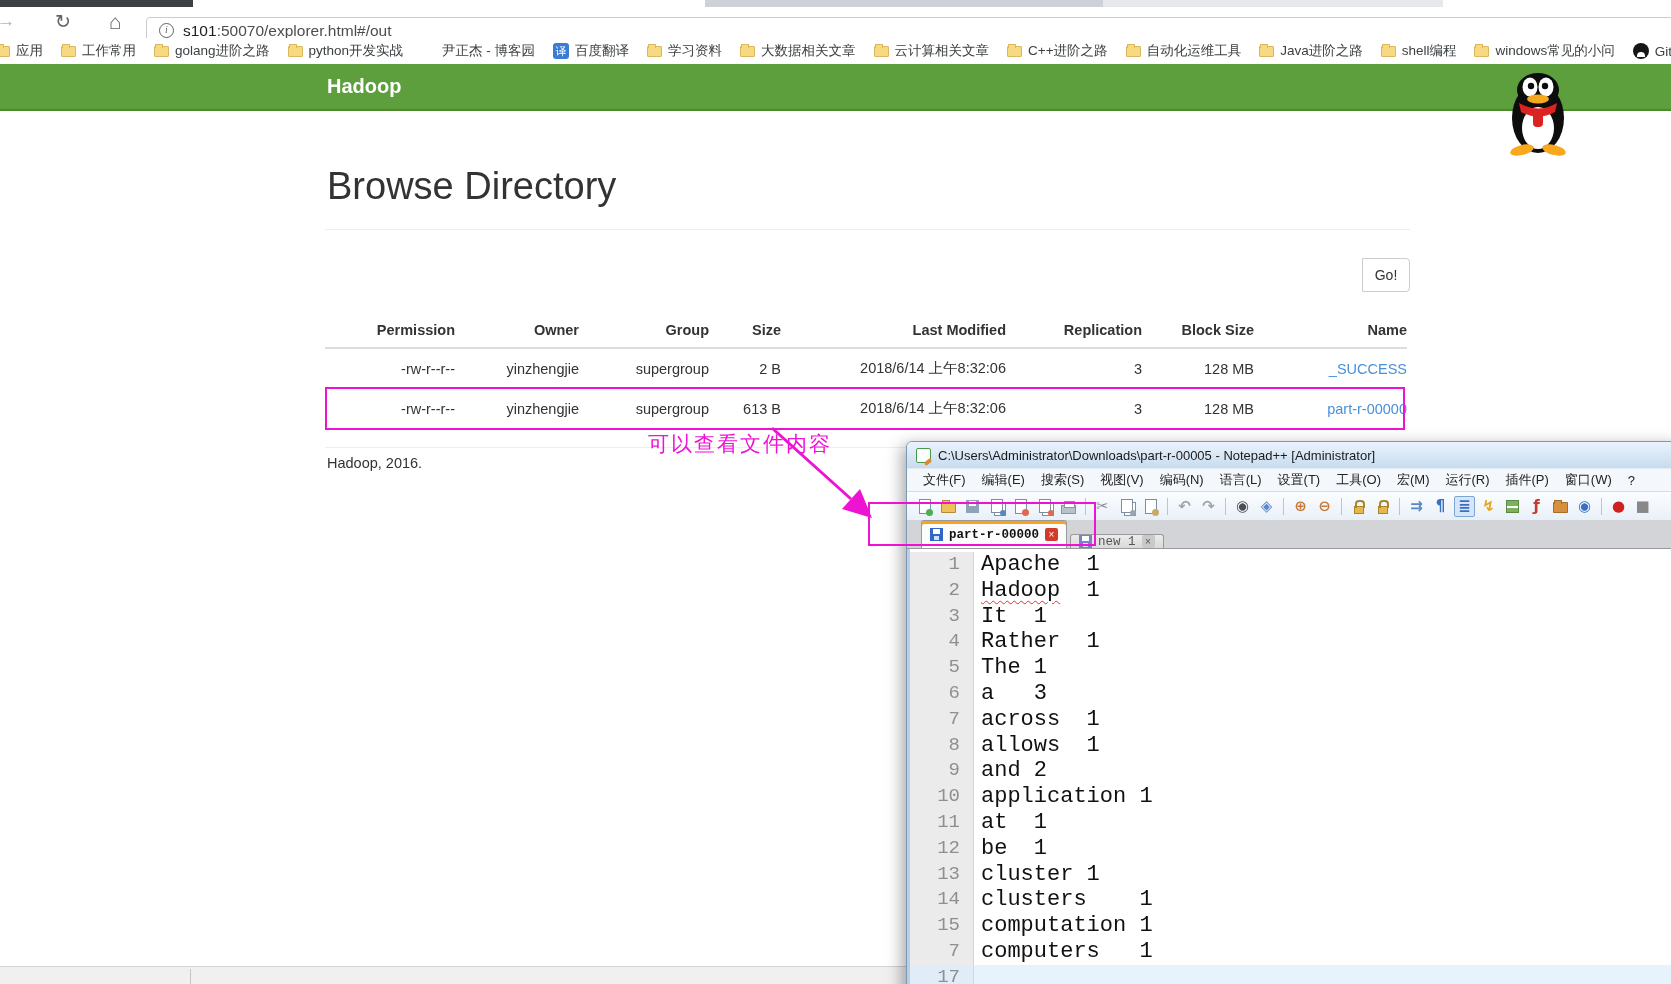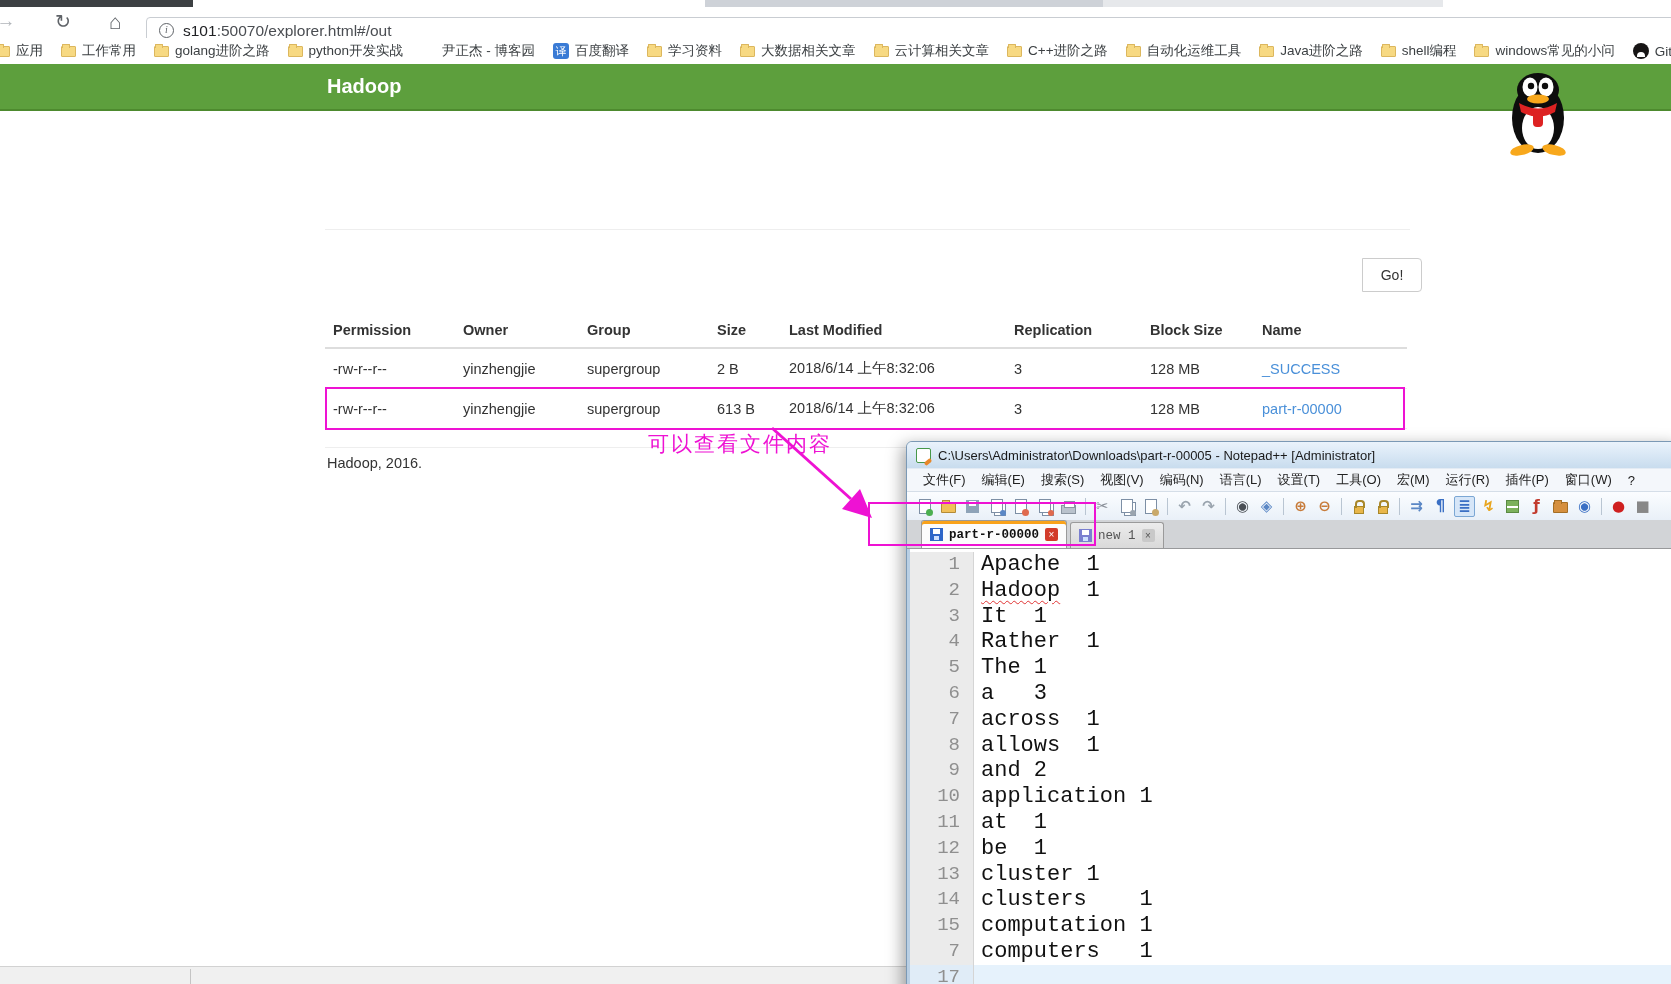--- a/index.html
+++ b/index.html
@@ -40,27 +40,27 @@
   #navitems { display:flex; margin-left:28px; }
   .nav-item { color:#f2f7ee; font-size:14.5px; padding:14px 16px; cursor:pointer; display:flex; align-items:center; gap:5px; }
   .nav-item .caret { font-size:10px; color:#d7e8cb; }
 
   
   #page-title { position:absolute; left:327px; top:165px; font-size:38px; font-weight:400; color:#333; }
   .hrline { position:absolute; left:325px; width:1085px; border-top:1px solid #eee; }
   #hr1 { top:229px; }
   #hr2 { top:447px; }
   #path-input { position:absolute; left:325px; top:258px; width:1038px; height:34px; border:1px solid #ccc; border-radius:4px 0 0 4px; padding:6px 12px; font-size:14.5px; color:#555; font-family:"Liberation Sans",sans-serif; }
-  #go-btn { position:absolute; left:1362px; top:258px; width:60px; height:34px; background:#fff; border:1px solid #ccc; border-radius:0 4px 4px 0; font-size:14px; color:#333; cursor:pointer; }
+  #go-btn { position:absolute; left:1362px; top:258px; width:48px; height:34px; background:#fff; border:1px solid #ccc; border-radius:0 4px 4px 0; font-size:14px; color:#333; cursor:pointer; }
 
   #ftable { position:absolute; left:325px; top:313px; width:1082px; font-size:14.5px; color:#333; }
   .tr, #thead { display:grid; grid-template-columns:130px 124px 130px 72px 225px 136px 112px 1fr; align-items:center; }
   #thead { height:36px; font-weight:bold; border-bottom:2px solid #ddd; }
   .tr { height:40px; border-bottom:1px solid #eee; }
-  .th, .td { padding-left:8px; }
+  .th, .td { padding-left:8px;text-align:right; }
   .flink { color:#4a90d9; text-decoration:none; cursor:pointer; }
   #footer-text { position:absolute; left:327px; top:455px; font-size:14.5px; color:#333; }
 
   
   #row-box { position:absolute; left:325px; top:387px; width:1080px; height:43px; border:2px solid #ee12d3; z-index:55; }
   #anno-text { position:absolute; left:648px; top:430px; font-size:21px; letter-spacing:2px; color:#ee12d3; z-index:55; }
   #arrow-svg { position:absolute; left:640px; top:390px; z-index:56; }
   #tab-box { position:absolute; left:868px; top:502px; width:228px; height:44px; border:2px solid #ee12d3; z-index:56; }
 
   
@@ -83,21 +83,21 @@
   .g-disk { width:13px; height:13px; background:var(--c); position:relative; }
   .g-disk::before { content:""; position:absolute; top:1px; left:3px; right:3px; height:5px; background:#fff; }
   .g-printer { width:15px; height:9px; background:#b9c2cc; border:1px solid #8a95a1; margin-top:6px; position:relative; }
   .g-printer::before { content:""; position:absolute; top:-5px; left:2px; width:9px; height:5px; background:#fff; border:1px solid #8a95a1; }
   .g-lock { width:10px; height:8px; background:var(--c); border:1px solid #a8872a; margin-top:7px; position:relative; }
   .g-lock::before { content:""; position:absolute; top:-7px; left:0px; width:6px; height:6px; border:2px solid #a8872a; border-bottom:none; border-radius:4px 4px 0 0; }
   .g-map { width:13px; height:13px; background:var(--c); border:1px solid #5a8a42; position:relative; }
   .g-map::before { content:""; position:absolute; top:5px; left:0; right:0; height:2px; background:#fff; }
   .g-char { font-size:15px; color:var(--c); font-weight:bold; line-height:1; font-family:"DejaVu Sans",sans-serif; }
   #nptabs { height:29px; background:#d2d4d7; border-bottom:1px solid #98999b; display:flex; align-items:flex-end; padding:0 0 0 14px; gap:3px; }
-  .np-tab { height:26px; display:flex; align-items:center; gap:6px; padding:0 8px; border:1px solid #9a9a9a; border-bottom:none; border-radius:3px 3px 0 0; background:linear-gradient(#ececec,#d9d9d9); cursor:pointer; }
+  .np-tab { height:14px; display:flex; align-items:center; gap:6px; padding:0 8px; border:1px solid #9a9a9a; border-bottom:none; border-radius:3px 3px 0 0; background:linear-gradient(#ececec,#d9d9d9); cursor:pointer; }
   .np-tab.active { background:#fcfcfc; box-shadow:inset 0 3px 0 #f9a21a; height:28px; }
   .tab-lbl { font-family:"Liberation Mono",monospace; font-size:12.5px; color:#555; }
   .np-tab.active .tab-lbl { font-weight:bold; color:#111; }
   .tab-disk { width:13px; height:13px; background:#2f66c8; position:relative; flex:0 0 auto; }
   .tab-disk::before { content:""; position:absolute; top:1px; left:3px; right:3px; height:5px; background:#fff; }
   .tab-disk::after { content:""; position:absolute; bottom:1px; left:4px; right:4px; height:4px; background:#cfe0ff; }
   .np-tab:not(.active) .tab-disk { background:#7a7fd0; }
   .tab-x { width:13px; height:13px; font-size:10px; line-height:13px; text-align:center; border-radius:2px; background:#c9c9c9; color:#555; cursor:pointer; }
   .tab-x.red { background:#d23b2a; color:#fff; }
   #npedit { flex:1; background:#fff; overflow:hidden; padding-top:3px; border-left:3px solid #b9cfe4; }
@@ -192,20 +192,21 @@
       <div class="bm">
         <span class="bm-ico github"></span>
         <span class="bm-lbl">GitHub</span>
       </div>
     </div>
 
   <div id="navbar">
     <span id="brand">Hadoop</span>
   </div>
 
+  <h1 id="page-title">Browse Directory</h1>
   <div class="hrline" id="hr1"></div>
   <button id="go-btn">Go!</button>
 
   <div id="ftable">
     <div id="thead">
         <div class="th">Permission</div>
         <div class="th">Owner</div>
         <div class="th">Group</div>
         <div class="th">Size</div>
         <div class="th">Last Modified</div>

